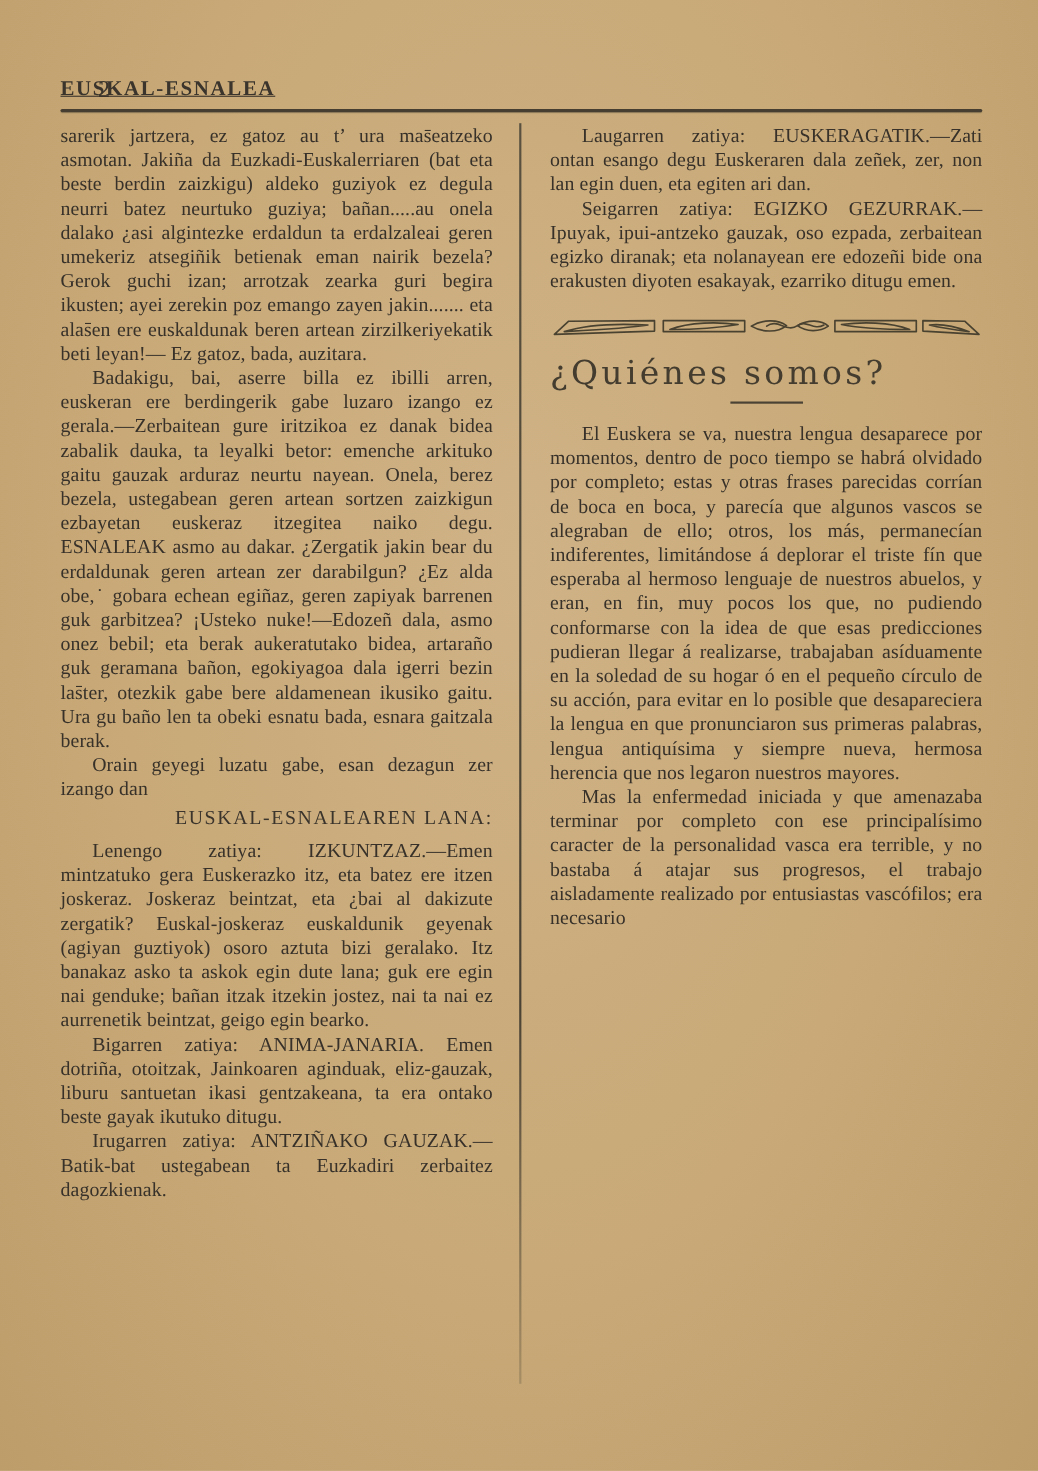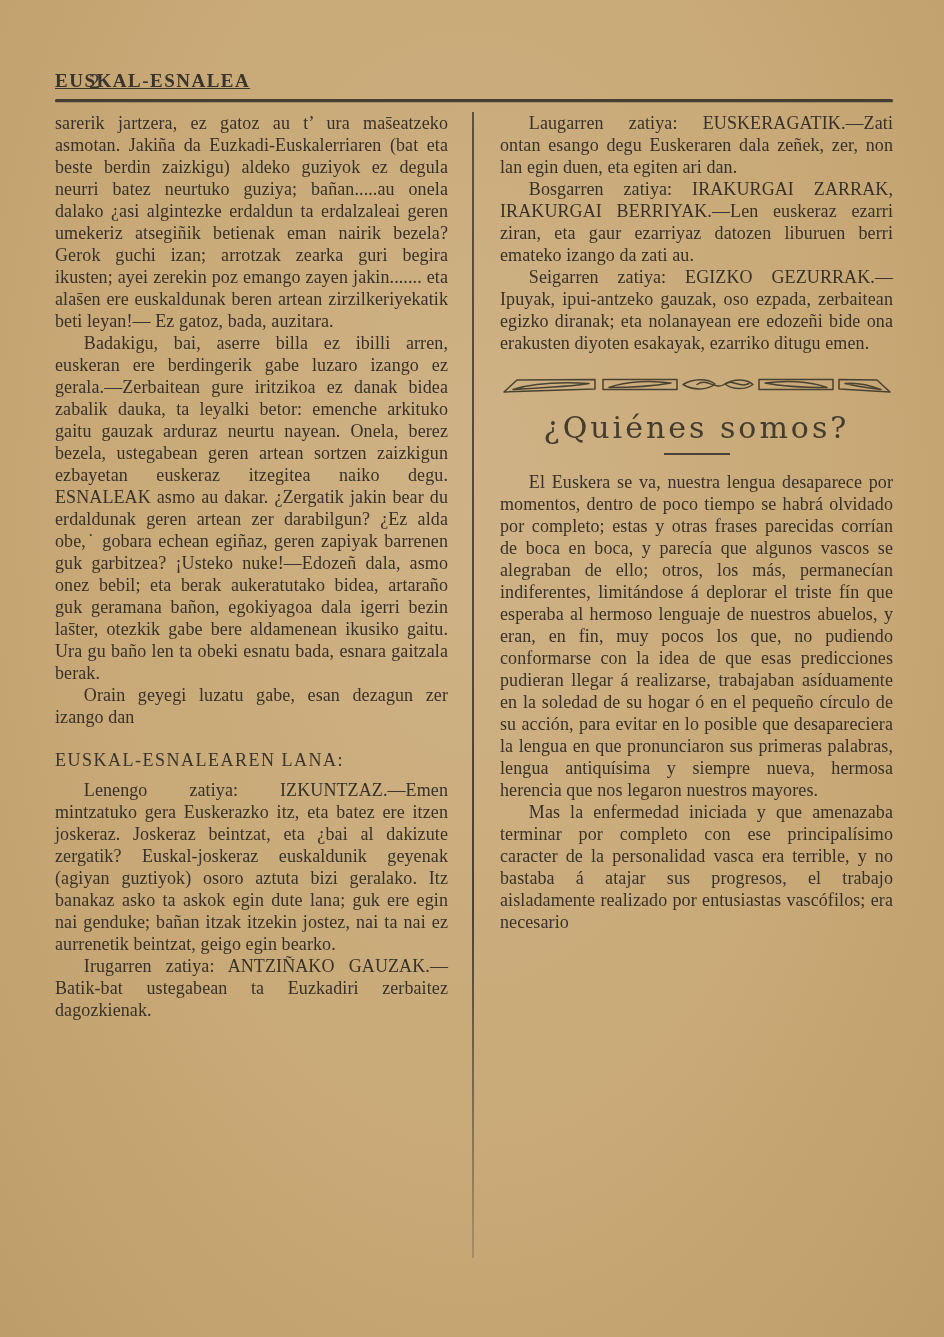--- a/index.html
+++ b/index.html
@@ -46,38 +46,38 @@
   .col p {
     margin: 0;
     font-size: 18px;
     line-height: 22px;
     text-align: justify;
     letter-spacing: 0.1px;
   }
   .col p.indent { text-indent: 1.6em; }
 
   .section-heading {
-    margin: 22px 0 8px 0;
-    text-align: left;
+    margin: 5px 0 8px 0;
+    text-align: right;
     font-size: 18px;
     letter-spacing: 1.5px;
     color: #3a342c;
   }
 
   .column-divider {
     position: absolute; top: 112px; left: 472px;
     width: 2px; height: 1146px;
     background: linear-gradient(#5a5140, #4a4234 70%, rgba(74,66,52,.25));
   }
 
   .ornament { display: block; margin: 16px auto 4px auto; }
 
   .article-heading {
     margin: 10px 0 2px 0;
-    text-align: center;
+    text-align: left;
     font-size: 30px;
     font-weight: 400;
     letter-spacing: 3px;
     color: #443d2f;
     font-family: "DejaVu Serif", "Liberation Serif", serif;
   }
   .heading-rule {
     width: 66px; height: 2px; margin: 8px auto 16px auto;
     background: #4a4234;
   }
@@ -96,26 +96,26 @@
   <div class="column-divider"></div>
 
   <div class="columns">
 
     <div class="col">
       <p>sarerik jartzera, ez gatoz au t’ ura mas̄eatzeko asmotan. Jakiña da Euzkadi-Euskalerriaren (bat eta beste berdin zaizkigu) aldeko guziyok ez degula neurri batez neurtuko guziya; bañan.....au onela dalako ¿asi algintezke erdaldun ta erdalzaleai geren umekeriz atsegiñik betienak eman nairik bezela? Gerok guchi izan; arrotzak zearka guri begira ikusten; ayei zerekin poz emango zayen jakin....... eta alas̄en ere euskaldunak beren artean zirzilkeriyekatik beti leyan!— Ez gatoz, bada, auzitara.</p>
       <p class="indent">Badakigu, bai, aserre billa ez ibilli arren, euskeran ere berdingerik gabe luzaro izango ez gerala.—Zerbaitean gure iritzikoa ez danak bidea zabalik dauka, ta leyalki betor: emenche arkituko gaitu gauzak arduraz neurtu nayean. Onela, berez bezela, ustegabean geren artean sortzen zaizkigun ezbayetan euskeraz itzegitea naiko degu. ESNALEAK asmo au dakar. ¿Zergatik jakin bear du erdaldunak geren artean zer darabilgun? ¿Ez alda obe,˙ gobara echean egiñaz, geren zapiyak barrenen guk garbitzea? ¡Usteko nuke!—Edozeñ dala, asmo onez bebil; eta berak aukeratutako bidea, artaraño guk geramana bañon, egokiyagoa dala igerri bezin las̄ter, otezkik gabe bere aldamenean ikusiko gaitu. Ura gu baño len ta obeki esnatu bada, esnara gaitzala berak.</p>
       <p class="indent">Orain geyegi luzatu gabe, esan dezagun zer izango dan</p>
       <div class="section-heading">EUSKAL-ESNALEAREN LANA:</div>
       <p class="indent">Lenengo zatiya: IZKUNTZAZ.—Emen mintzatuko gera Euskerazko itz, eta batez ere itzen joskeraz. Joskeraz beintzat, eta ¿bai al dakizute zergatik? Euskal-joskeraz euskaldunik geyenak (agiyan guztiyok) osoro aztuta bizi geralako. Itz banakaz asko ta askok egin dute lana; guk ere egin nai genduke; bañan itzak itzekin jostez, nai ta nai ez aurrenetik beintzat, geigo egin bearko.</p>
+      <p class="indent">Bigarren zatiya: ANIMA-JANARIA. Emen dotriña, otoitzak, Jainkoaren aginduak, eliz-gauzak, liburu santuetan ikasi gentzakeana, ta era ontako beste gayak ikutuko ditugu.</p>
       <p class="indent">Irugarren zatiya: ANTZIÑAKO GAUZAK.— Batik-bat ustegabean ta Euzkadiri zerbaitez dagozkienak.</p>
     </div>
 
     <div class="col">
       <p class="indent">Laugarren zatiya: EUSKERAGATIK.—Zati ontan esango degu Euskeraren dala zeñek, zer, non lan egin duen, eta egiten ari dan.</p>
-      <p class="indent">Bosgarren zatiya: IRAKURGAI ZARRAK, IRAKURGAI BERRIYAK.—Len euskeraz ezarri ziran, eta gaur ezarriyaz datozen liburuen berri emateko izango da zati au.</p>
       <p class="indent">Seigarren zatiya: EGIZKO GEZURRAK.— Ipuyak, ipui-antzeko gauzak, oso ezpada, zerbaitean egizko diranak; eta nolanayean ere edozeñi bide ona erakusten diyoten esakayak, ezarriko ditugu emen.</p>
 
       <svg class="ornament" width="392" height="30" viewBox="0 0 392 30" fill="none" stroke="#4a4231" stroke-width="1.5" stroke-linejoin="round" stroke-linecap="round">
 
         <path d="M3 22 L16 10 L94 9.5 L94 19 L3 22 Z"></path>
         <path d="M12 19.5 C34 12.5 62 12 88 13.5 C70 16.5 40 18 12 19.5 Z"></path>
 
         <path d="M102 9.5 L176 9.5 L176 19.5 L102 19.5 Z"></path>
         <path d="M108 17.5 C126 10.5 152 10.5 170 13 C150 16.5 126 17.5 108 17.5 Z"></path>
 

